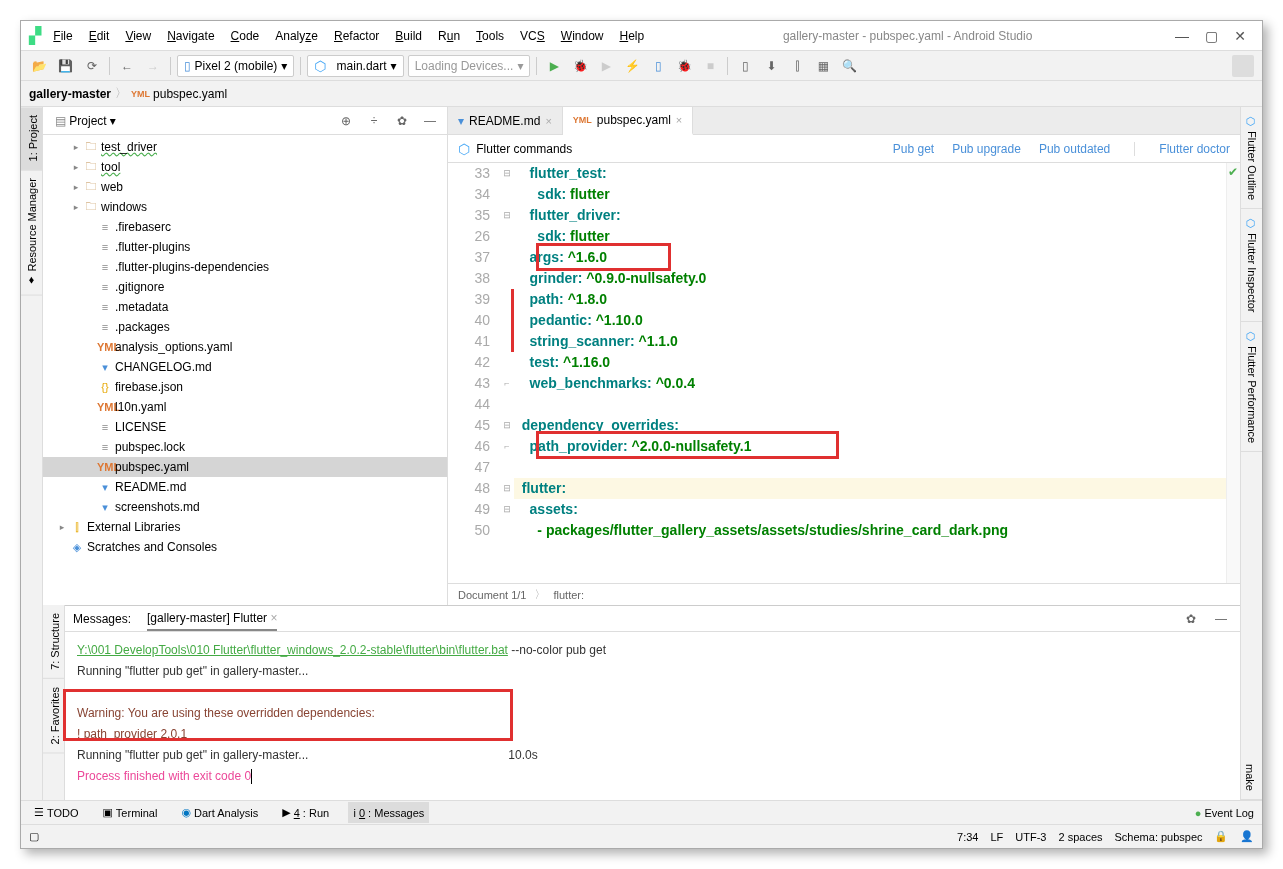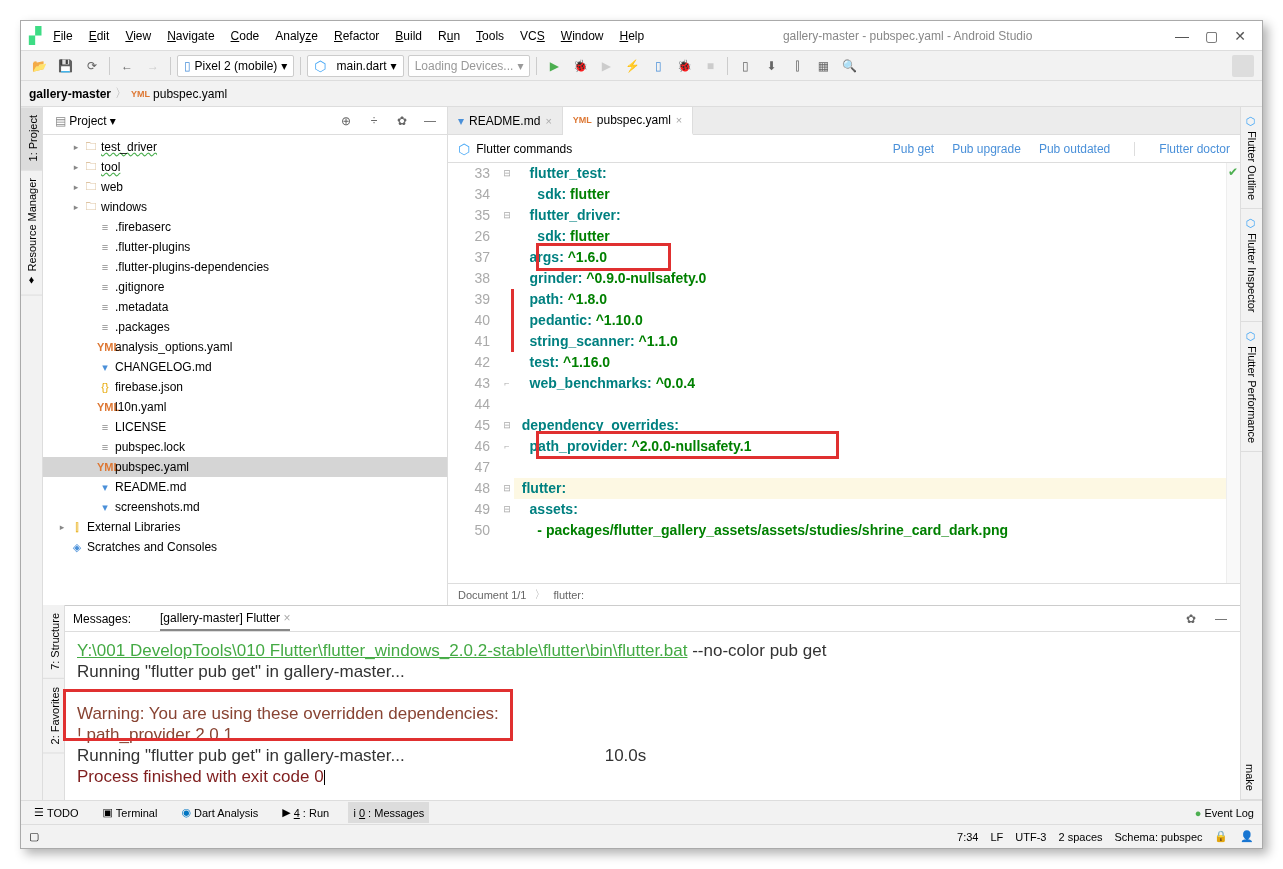--- a/index.html
+++ b/index.html
@@ -62,29 +62,29 @@
 .code-line { height: 21px; line-height: 21px; white-space: pre; position: relative; }
 .code-line.highlighted { background: #fdf8e3; }
 .kw { color: #008080; font-weight: bold; }
 .str { color: #008000; font-weight: bold; }
 .red-box { border: 3px solid #e03030; position: absolute; pointer-events: none; }
 .right-scroll-marks { width: 14px; background: #f9f9f9; border-left: 1px solid #eee; position: relative; }
 .check-ok { position: absolute; top: 2px; right: 2px; color: #4caf50; font-size: 12px; }
 .breadcrumb-bar { height: 22px; border-top: 1px solid #ddd; display: flex; align-items: center; padding: 0 10px; font-size: 11px; color: #666; background: #fff; gap: 8px; }
 .bc-sep { color: #aaa; }
 .bottom-panel { border-top: 1px solid #ccc; background: #fff; display: flex; flex-direction: column; }
-.bp-tabs { height: 26px; display: flex; align-items: center; padding: 0 8px; gap: 29px; border-bottom: 1px solid #ddd; }
+.bp-tabs { height: 26px; display: flex; align-items: center; padding: 0 8px; gap: 16px; border-bottom: 1px solid #ddd; }
 .bp-tab { font-size: 12px; cursor: pointer; }
 .bp-tab-active { border-bottom: 2px solid #888; padding: 4px 0; }
 .bp-icons { margin-left: auto; display: flex; gap: 8px; color: #888; }
-.console { flex: 1; padding: 8px 12px; font-family: 'Courier New', monospace; font-size: 17px; line-height: 21px; position: relative; }
+.console { flex: 1; padding: 8px 12px; font-family: 'Courier New', monospace; font-size: 12px; line-height: 21px; position: relative; }
 .con-link { color: #4a4; text-decoration: underline; }
 .con-text { color: #333; }
 .con-warn { color: #843; }
-.con-blue { color: #7f1d1d; }
+.con-blue { color: #ec4899; }
 .cursor-blink { display: inline-block; width: 1px; height: 15px; background: #000; vertical-align: middle; }
 .bottom-tabs { height: 24px; background: #f2f2f2; border-top: 1px solid #ddd; display: flex; align-items: center; padding: 0 8px; gap: 14px; font-size: 11px; }
 .btab { display: inline-flex; align-items: center; gap: 3px; cursor: pointer; padding: 3px 5px; }
 .btab.active { background: #dcdcdc; }
 .event-log { margin-left: auto; display: inline-flex; align-items: center; gap: 3px; }
 .status-bar { height: 24px; background: #f2f2f2; border-top: 1px solid #ddd; display: flex; align-items: center; padding: 0 8px; font-size: 11px; gap: 12px; }
 .status-right { margin-left: auto; display: flex; gap: 12px; align-items: center; }
 .bigbox { border: 3px solid #e03030; position: absolute; pointer-events: none; }
 .splitter-area { display: flex; flex-direction: column; flex: 1; min-height: 0; }
 .top-split { flex: 1; display: flex; min-height: 0; }

